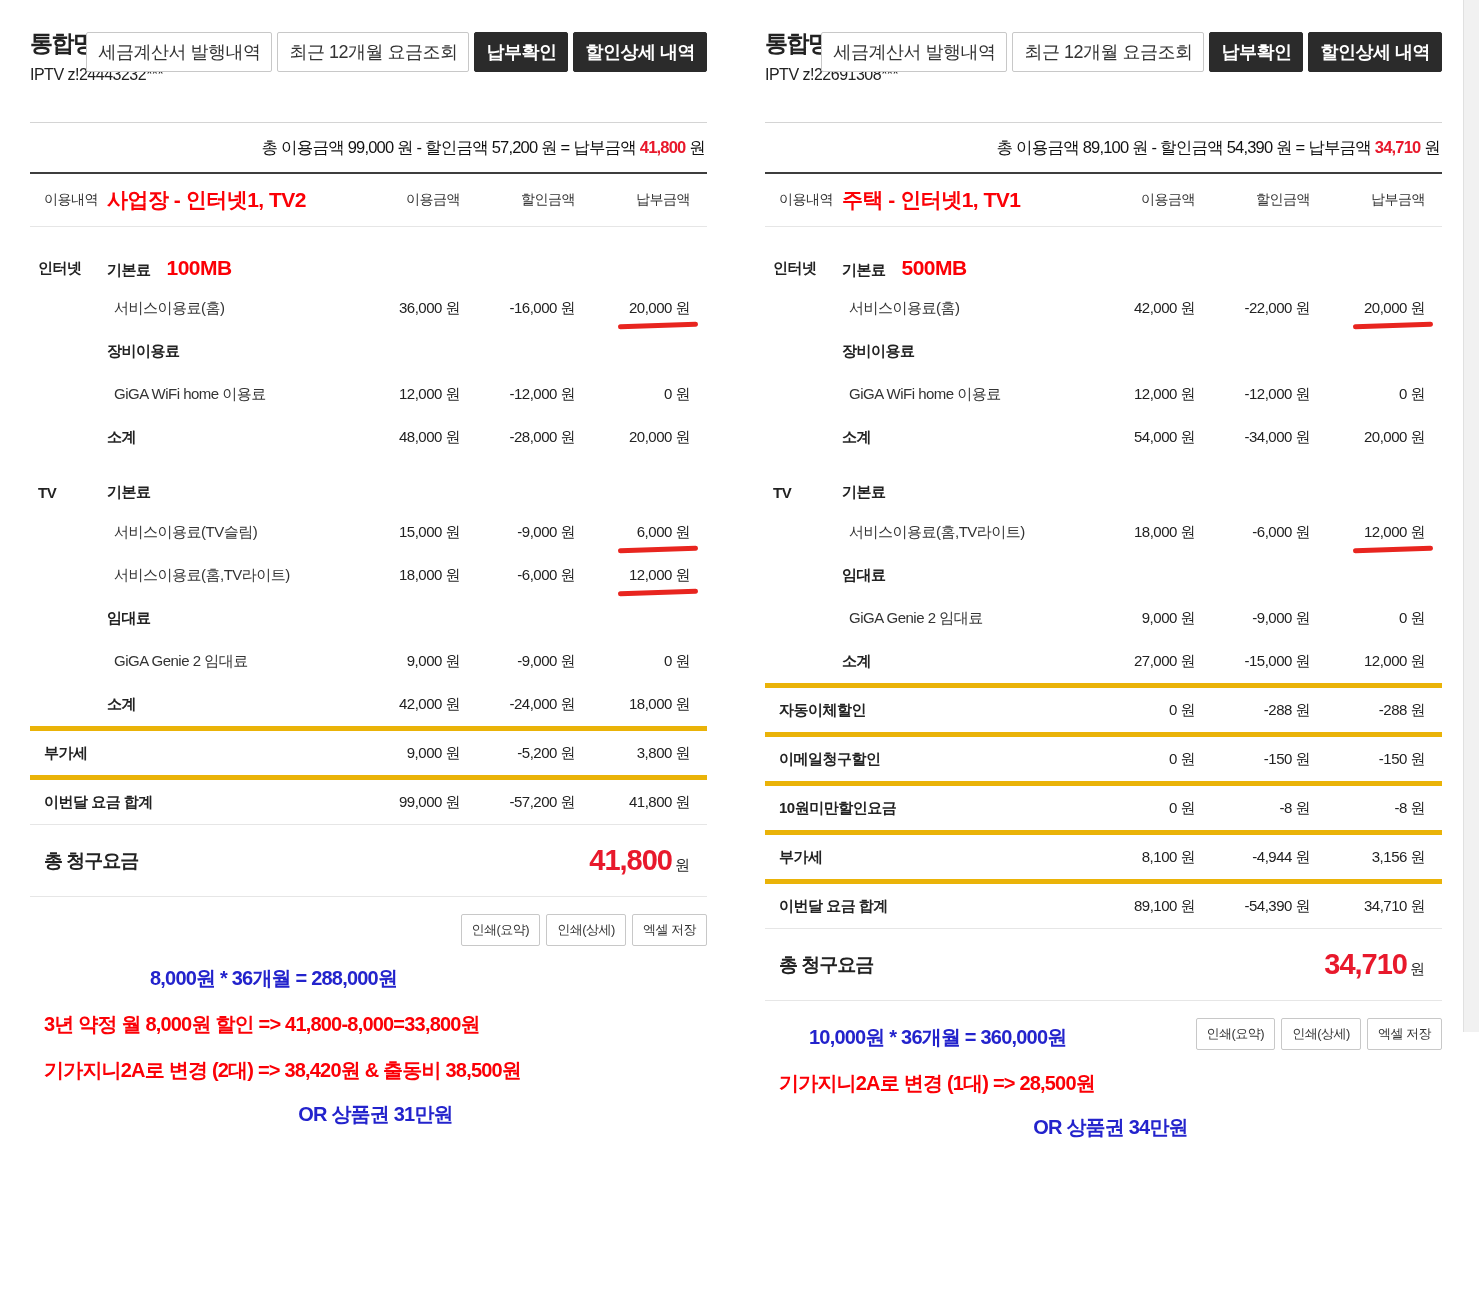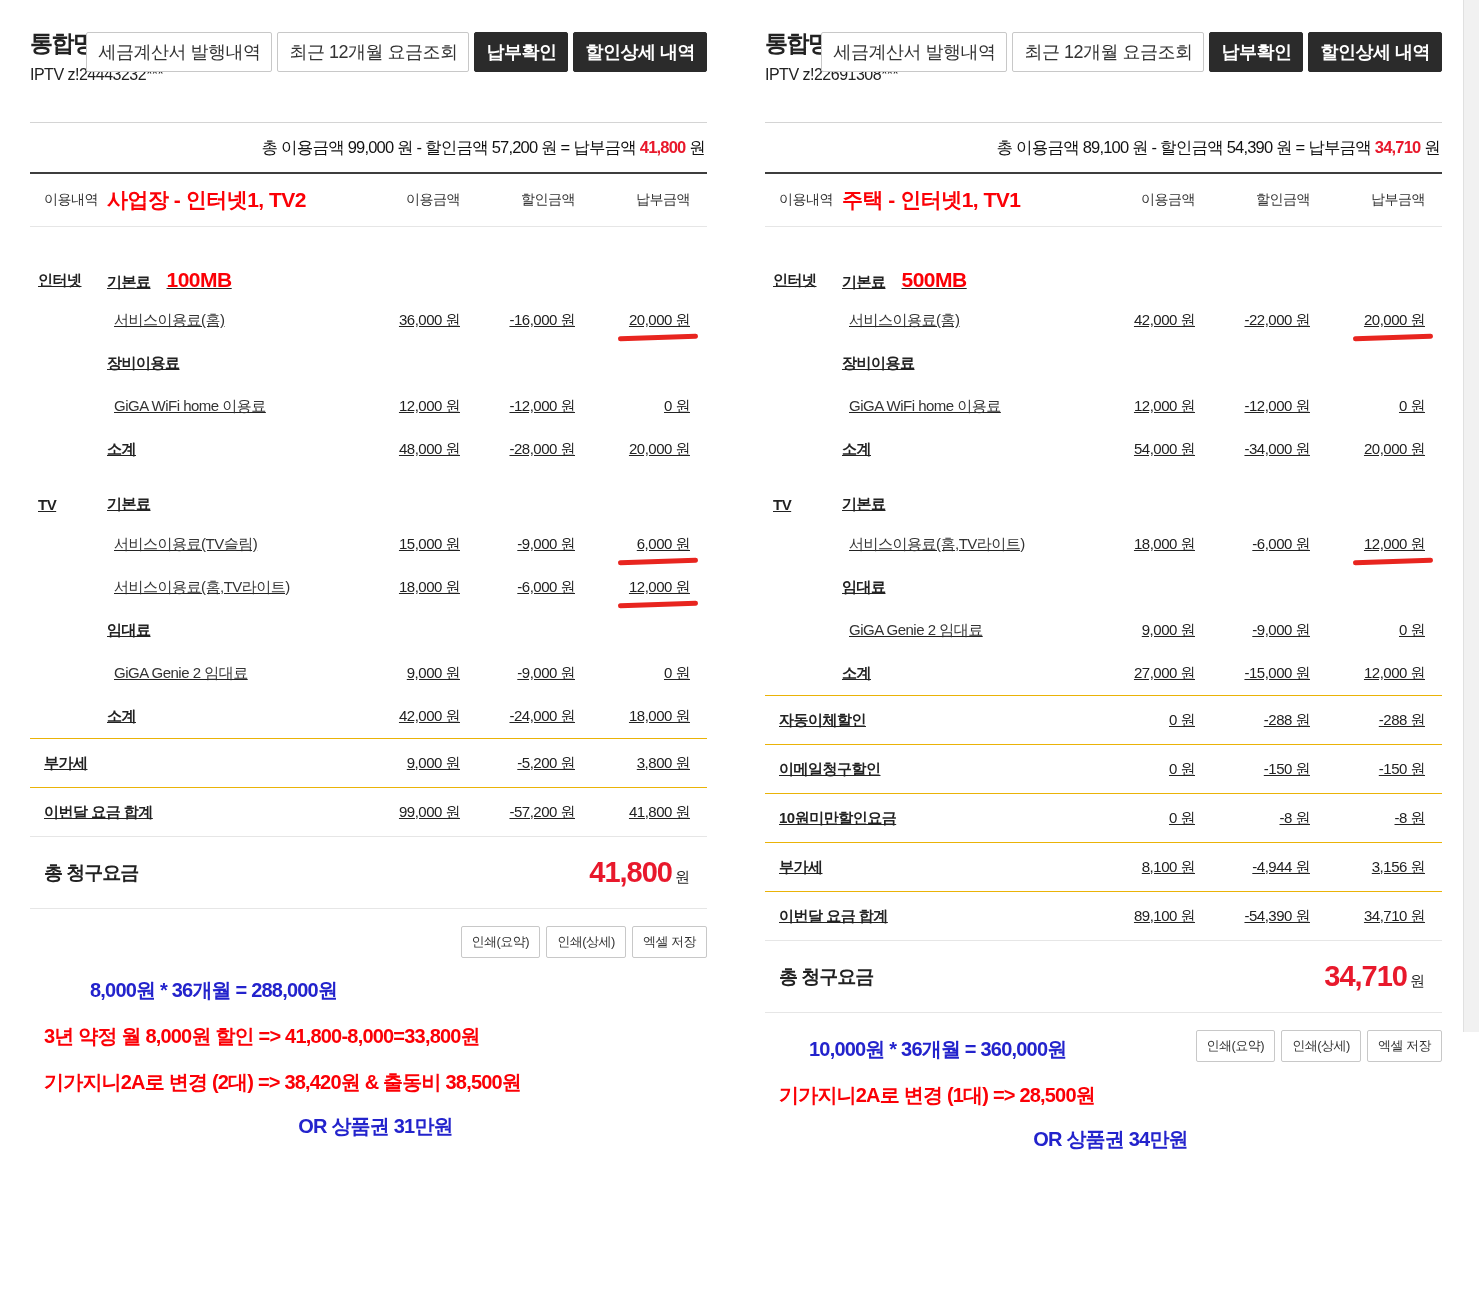--- a/index.html
+++ b/index.html
@@ -27,24 +27,24 @@
   .summary-line .red { color:#e8192c; font-weight:bold; }
   .divider-dark { border-top:2px solid #3d3d3d; }
 
   
   .grid-row { display:grid; grid-template-columns:77px 1fr 110px 115px 115px;
     align-items:center; padding-right:17px; }
   .header-row { padding-top:12px; padding-bottom:12px; font-size:14px; color:#333; letter-spacing:-0.5px; }
   .header-row .hcell { padding-left:14px; }
   .header-row .num { font-size:14px; color:#333; }
   .annotation-red { color:#fb0006; font-weight:bold; font-size:21px; letter-spacing:-0.5px; }
-  .table-body { border-top:1px solid #e6e6e6; padding-top:20px;text-decoration:underline; }
+  .table-body { border-top:1px solid #e6e6e6; padding-top:8px; }
   .row { min-height:43px; }
   .row.section { padding-top:14px; min-height:52px; }
-  .row.summary { border-top:1px solid #eab308; min-height:49px; }
+  .row.summary { border-top:5px solid #eab308; min-height:49px; }
   .cat { font-size:15px; font-weight:bold; padding-left:8px; letter-spacing:-0.5px; }
   .lbl-bold { font-size:15px; font-weight:bold; letter-spacing:-0.5px; }
   .lbl-item { font-size:15px; color:#333; padding-left:7px; letter-spacing:-0.5px; }
   .annotation-inline { color:#fb0006; font-weight:bold; font-size:21px; margin-left:16px; letter-spacing:-0.5px; }
   .num { text-align:right; font-size:15px; color:#222; letter-spacing:-0.5px; position:relative; }
   .sum-label { grid-column:1 / 3; font-size:15px; font-weight:bold; padding-left:14px; letter-spacing:-0.5px; }
   .underline { position:absolute; right:-8px; bottom:-10px; width:80px; height:5px;
     background:#e8251f; border-radius:3px; transform:rotate(-2deg); }
 
   .total-block { border-top:1px solid #e6e6e6; border-bottom:1px solid #e6e6e6;
@@ -55,21 +55,21 @@
 
   .print-row { display:flex; justify-content:flex-end; gap:6px; margin-top:17px; }
   .print-btn { font-family:inherit; background:#fff; border:1px solid #c8c8c8; border-radius:2px;
     font-size:13px; letter-spacing:-0.5px; padding:6px 10px; color:#333; cursor:pointer; white-space:nowrap; }
 
   .notes { margin-top:2px; }
   .note { font-weight:bold; font-size:20px; letter-spacing:-0.8px; margin-top:19px; margin-left:14px; }
   .note.blue { color:#2323cc; }
   .note.red { color:#fb0006; }
   .note.gap { margin-top:17px;text-align:center; }
-  .panel-left .note.indent { margin-left:60px; }
+  .panel-left .note.indent { margin-left:120px; }
   .footer-inline { display:flex; justify-content:space-between; align-items:flex-start; margin-top:17px; }
   .footer-inline .note { margin-top:6px; margin-left:44px; }
   .footer-inline .print-row { margin-top:0; }
 
   .scrollbar-track { position:absolute; top:0; right:0; width:16px; height:1032px;
     background:#f1f1f1; border-left:1px solid #e0e0e0; }
 </style>
 </head>
 <body>
 

